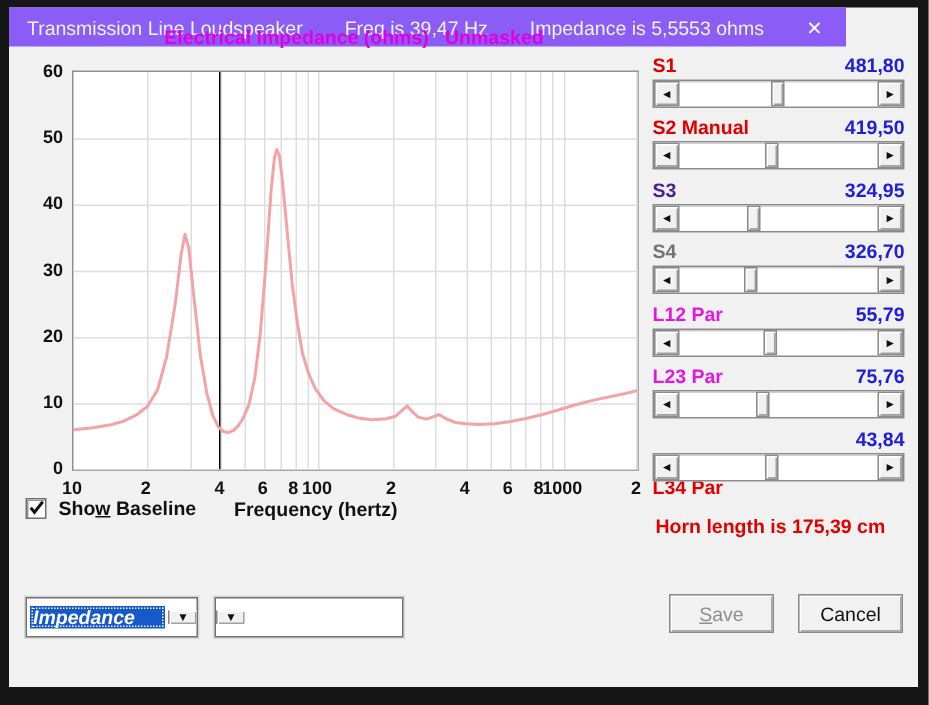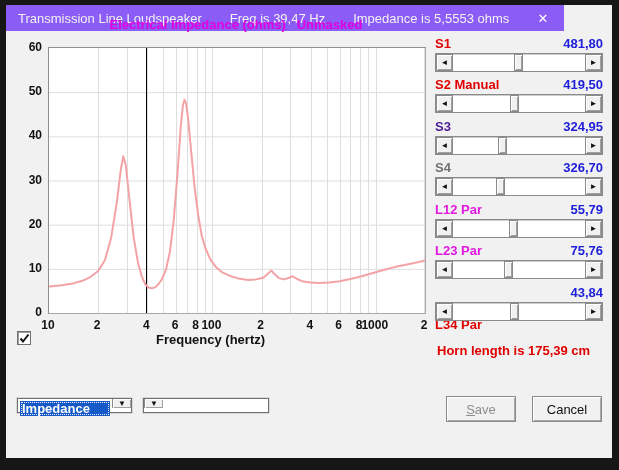--- a/index.html
+++ b/index.html
@@ -38,22 +38,22 @@
                border:1px solid #8a8a8a; box-shadow:inset 1px 1px 0 #cfcfcf; }
   .sb-arrow { position:absolute; top:0; width:17px; height:17px; background:#f1f1f1;
               border:1px solid #8a8a8a; box-shadow:inset 1px 1px 0 #fff, inset -1px -1px 0 #a0a0a0;
               display:flex; align-items:center; justify-content:center; font-size:8px; color:#111; }
   .sb-left { left:0; } .sb-right { right:0; }
   .sb-thumb { position:absolute; top:0; width:9px; height:17px; background:#f1f1f1;
               border:1px solid #8a8a8a; box-shadow:inset 1px 1px 0 #fff, inset -1px -1px 0 #a0a0a0; }
   .horn-length { position:absolute; left:431px; top:338px; font-size:13px; font-weight:bold; color:#e00000; white-space:nowrap; }
 
   
-  .combo { position:absolute; height:15px; background:#fff; border:1px solid #707070;
-           box-shadow:0 0 0 1px #d8d8d8; display:flex; align-items:flex-start; }
+  .combo { position:absolute; height:27px; background:#fff; border:1px solid #707070;
+           box-shadow:0 0 0 1px #d8d8d8; display:flex; align-items:center;font-style:italic; }
   .combo-text { flex:1; display:flex; align-items:center; padding-left:4px;
                 font-size:13px; font-weight:bold; color:#111; white-space:nowrap; }
   .combo-text.selected { background:#1659c8; color:#fff; outline:1px dotted #f0f0f0; outline-offset:-2px; margin:2px; padding-left:2px; }
   .combo-arrow { width:19px; background:#f1f1f1; border-left:1px solid #8a8a8a;
                  box-shadow:inset 1px 1px 0 #fff, inset -1px -1px 0 #a0a0a0;
                  display:flex; align-items:center; justify-content:center; font-size:8px; color:#111; }
   .btn { position:absolute; height:26px; background:#f1f1f1; border:1px solid #8a8a8a;
          box-shadow:inset 1px 1px 0 #fff, inset -1px -1px 0 #a8a8a8;
          display:flex; align-items:center; justify-content:center; font-size:13px; color:#111; }
   .btn.disabled { color:#8d8d8d; }
@@ -131,20 +131,21 @@
         <span style="left: 418px; top: 313px;">2</span>
       </div>
     <div class="xaxis-label" id="xaxis-label">Frequency (hertz)</div>
 
     <div class="baseline-row">
       <span class="checkbox">
         <svg width="11" height="11" viewBox="0 0 11 11">
           <polyline points="1.5,5.5 4,8.5 9.5,1.5" fill="none" stroke="#111" stroke-width="2"></polyline>
         </svg>
       </span>
+      <span class="baseline-label"><span>Sho</span><u>w</u><span> Baseline</span></span>
     </div>
 
     <div class="srow" style="top:31px;">
       <div class="labline">
           <span class="slabel" style="color: rgb(224, 0, 0);">S1</span>
           <span class="sval">481,80</span>
         </div>
       <div class="scrollbar">
           <span class="sb-arrow sb-left">◄</span>
           <span class="sb-thumb" style="left: 77.5px;"></span>

